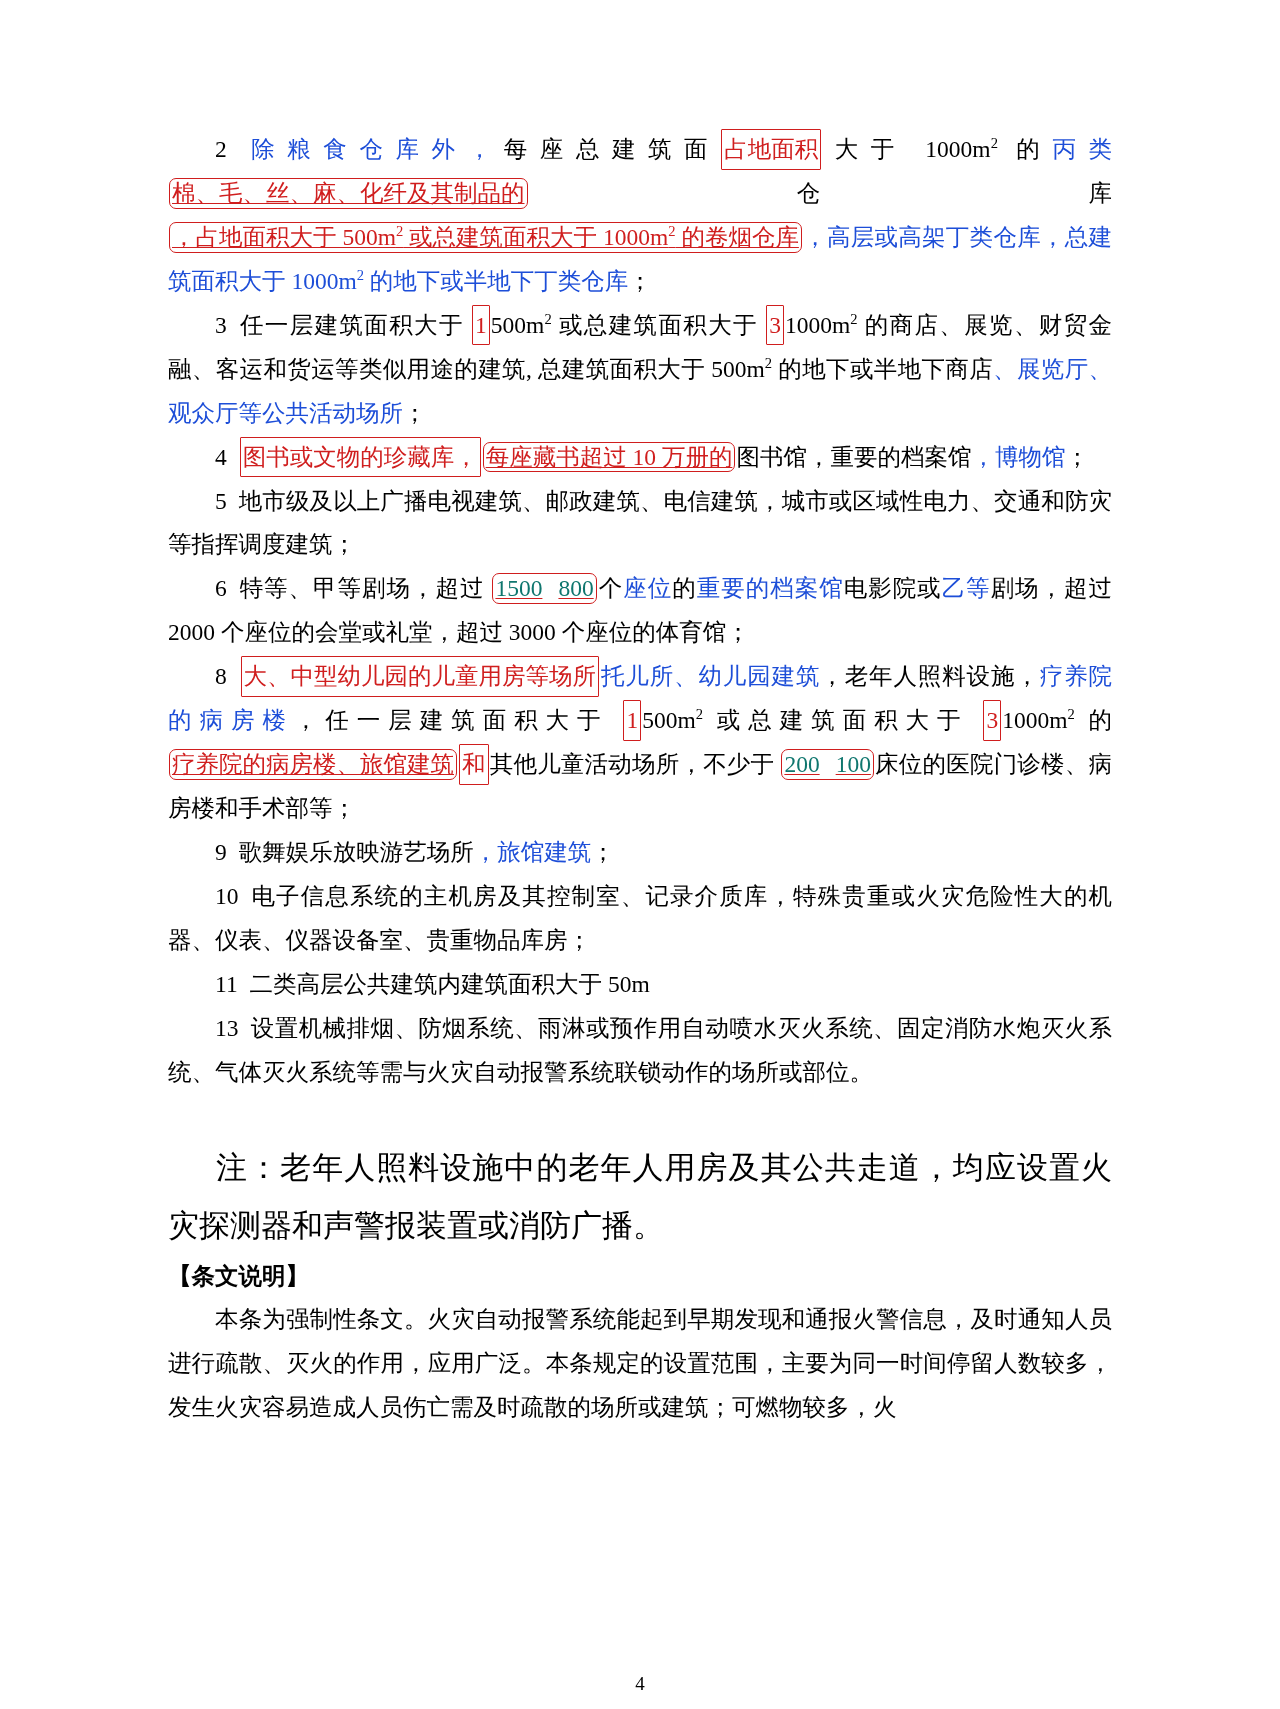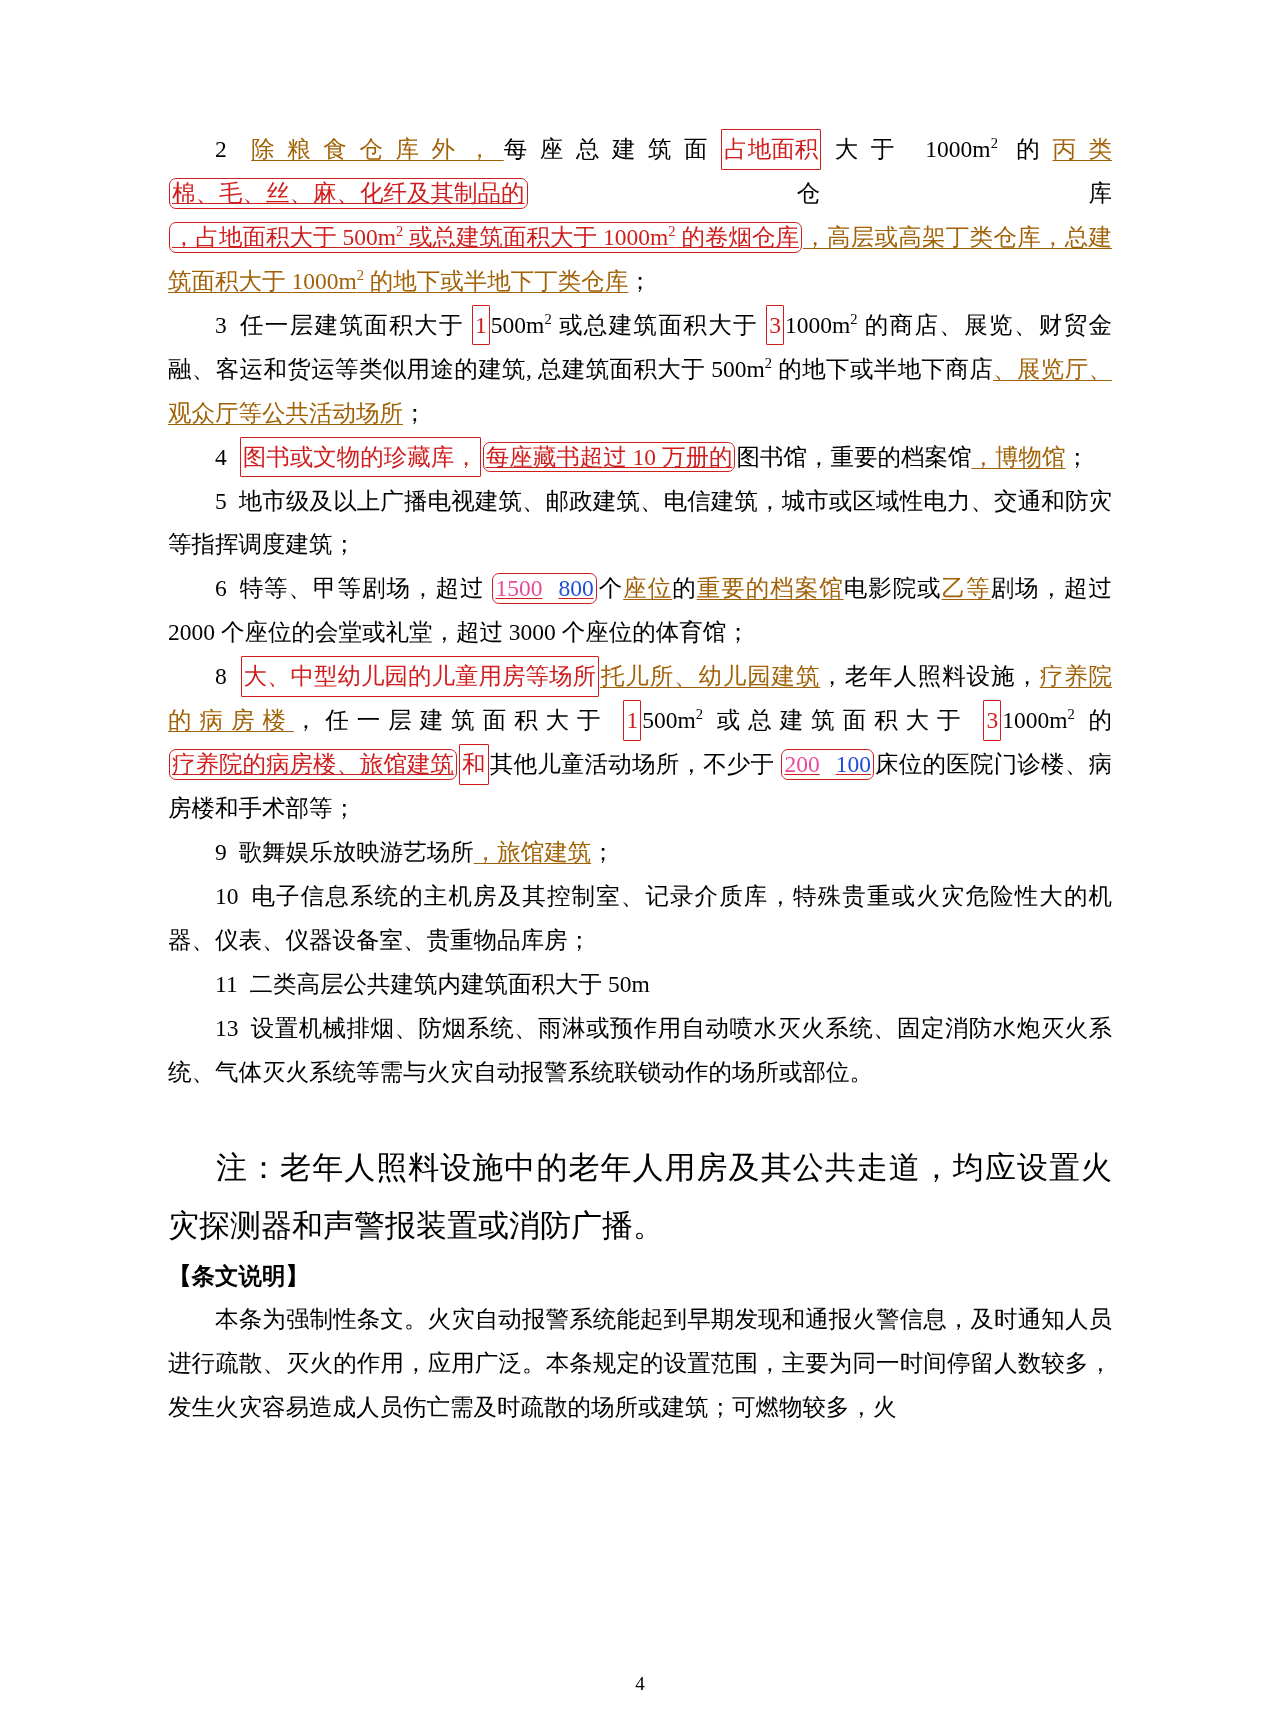--- a/index.html
+++ b/index.html
@@ -32,27 +32,26 @@
   }
   .indent {
     display: inline-block;
     width: 47px;
   }
   .num {
     margin-right: 6px;
   }
   
   .ins {
-    color: #a16207;
-    text-decoration: underline;
+    color: #1d4ed8;
     text-decoration-thickness: 1px;
     text-underline-offset: 3px;
   }
   .ins-plain {
-    color: #1d4ed8;
+    color: #0f766e;
     margin-left: 16px;
   }
   .box {
     color: #d01e1e;
     border: 1px solid #d01e1e;
     padding: 5px 2px;
     margin: 0 1px;
     border-radius: 1px;
     display: inline-block;
     line-height: 1.22;
@@ -63,21 +62,21 @@
     padding: 0 2px;
     margin: 0 1px;
     border-radius: 7px;
     display: inline-block;
     line-height: 1.22;
     text-decoration: underline;
     text-decoration-thickness: 1px;
     text-underline-offset: 2px;
   }
   .del {
-    color: #ec4899;
+    color: #0f766e;
   }
   sup {
     font-size: 0.62em;
     vertical-align: super;
     line-height: 0;
   }
   .bold-head {
     font-weight: bold;
     font-family: Liberation Serif, serif;
   }

